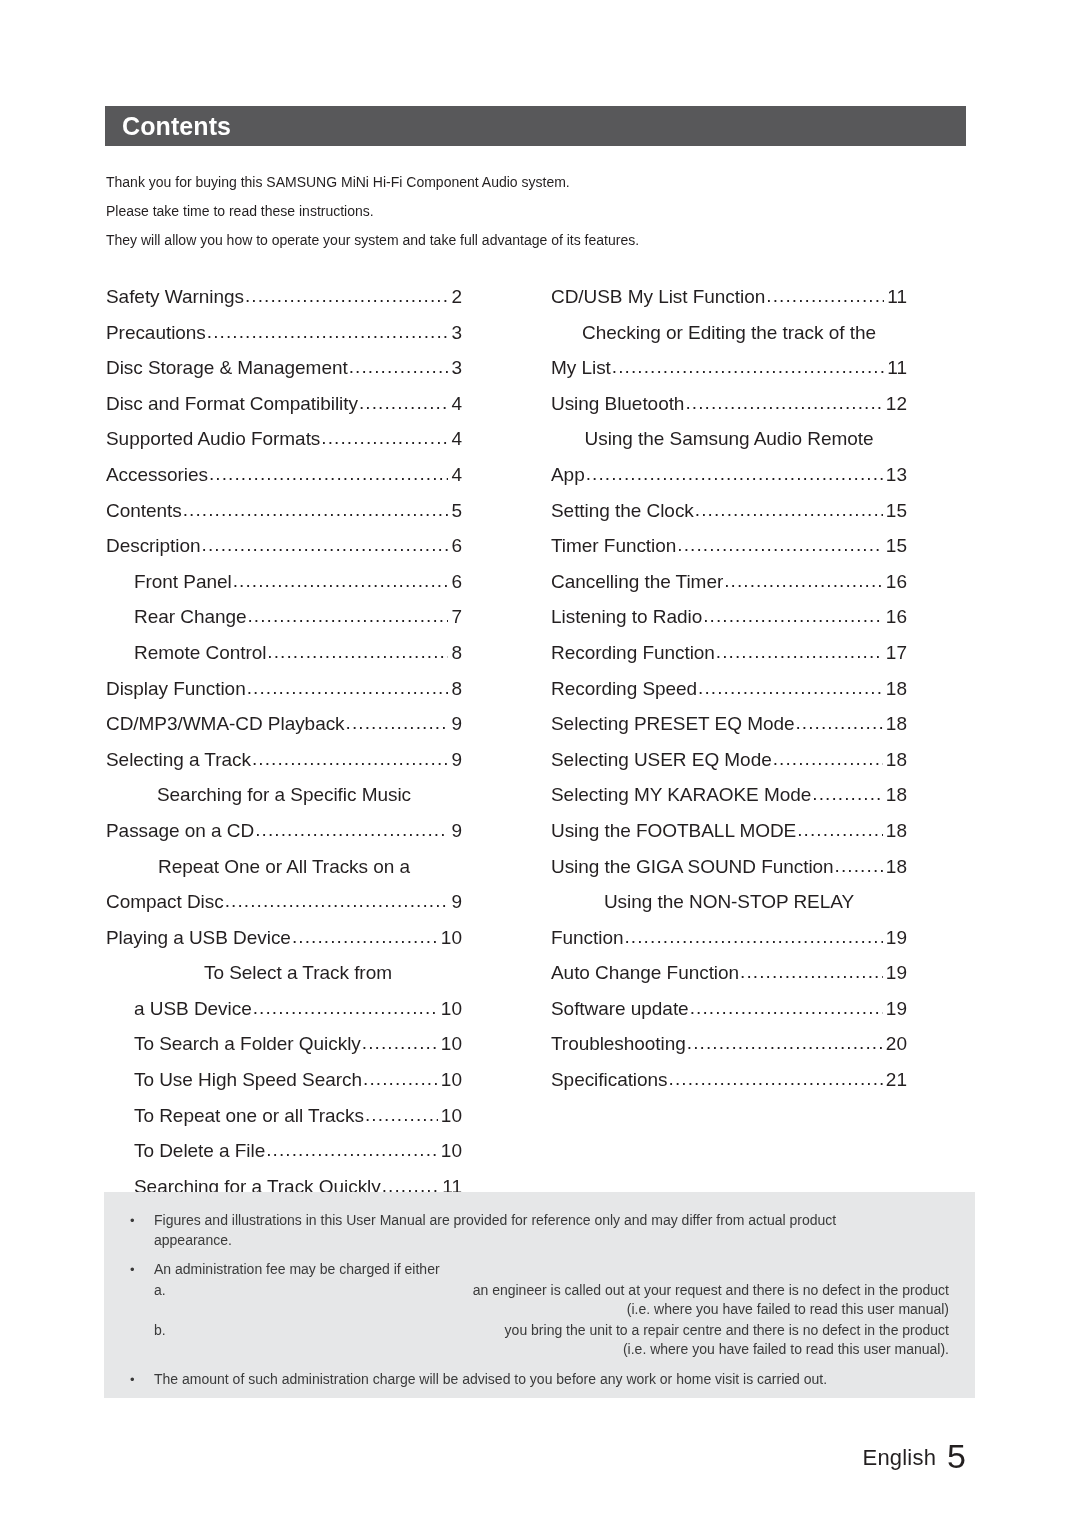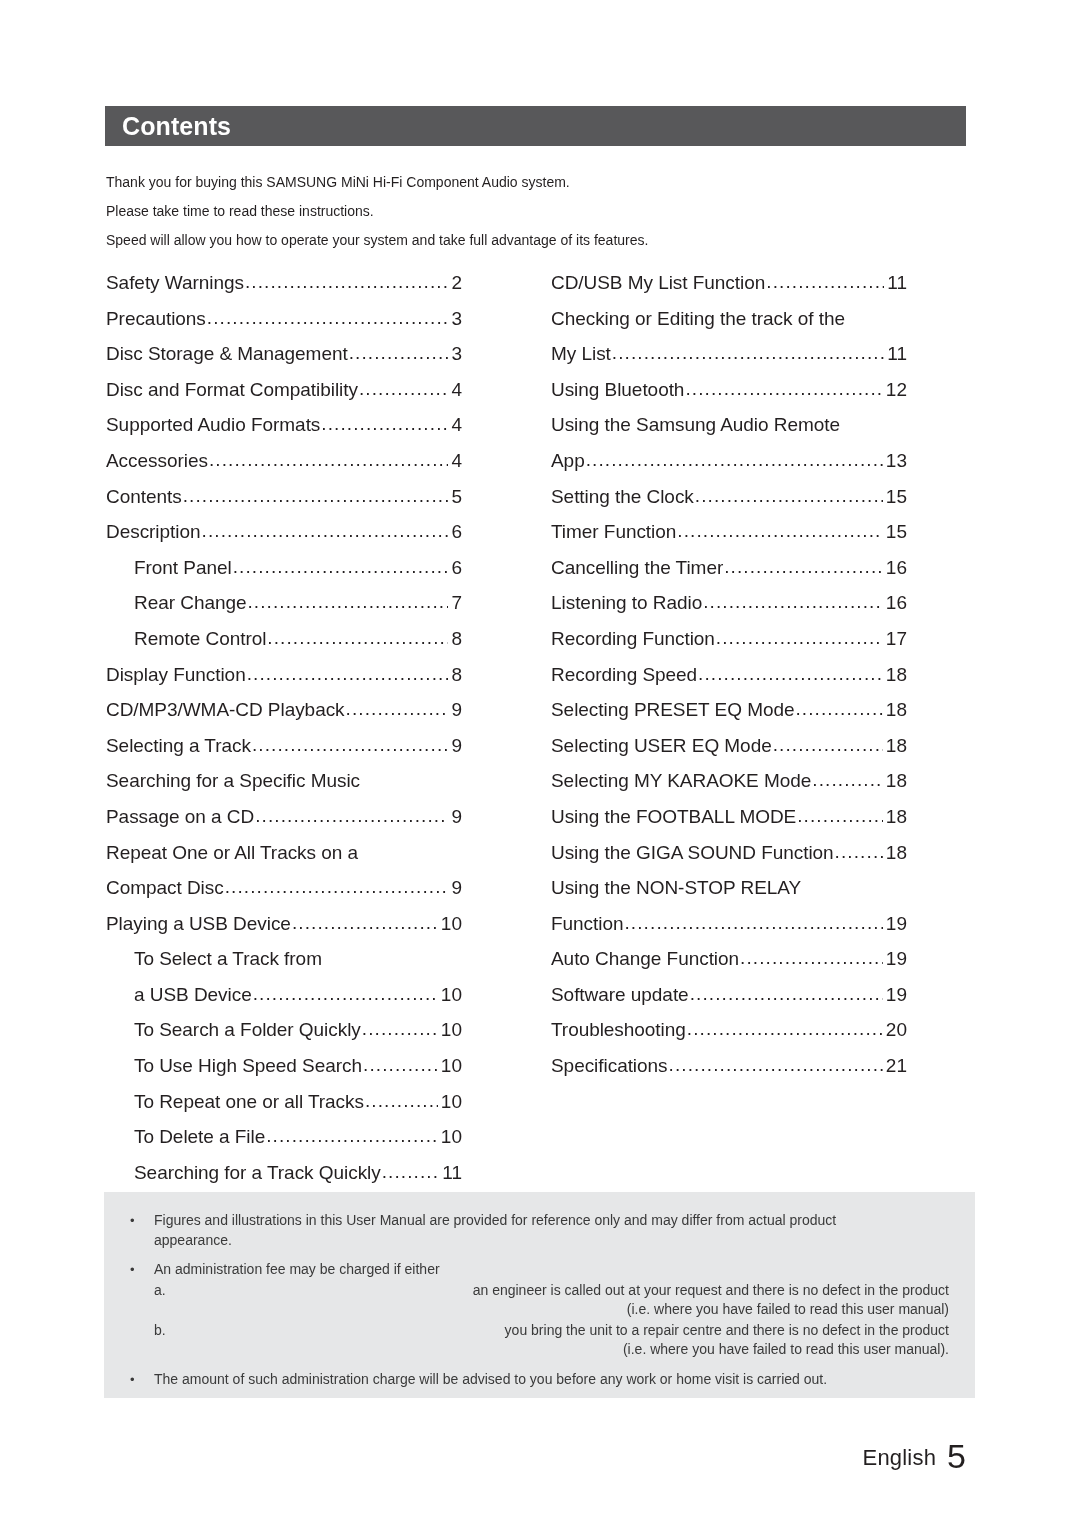--- a/index.html
+++ b/index.html
@@ -68,23 +68,24 @@
     position: relative;
     height: 35.6px;
     font-size: 19px;
     color: #231f20;
     white-space: nowrap;
   }
   .toc-row .toc-inner {
     position: absolute;
     left: 0;
     right: 0;
-    top: 4px;
+    top: 18px;
     display: flex;
     align-items: baseline;
+    justify-content: center;
   }
   .toc-row.indent .toc-inner { left: 28px; }
 
   .toc-label {
     flex: 0 0 auto;
     letter-spacing: -0.05px;
   }
   .toc-dots {
     flex: 1 1 auto;
     overflow: hidden;
@@ -175,21 +176,21 @@
 </head>
 <body>
 
 <div id="header-bar">
   <div id="header-title">Contents</div>
 </div>
 
 <div id="intro">
     <div class="intro-line">Thank you for buying this SAMSUNG MiNi Hi-Fi Component Audio system.</div>
     <div class="intro-line">Please take time to read these instructions.</div>
-    <div class="intro-line">Speed will allow you how to operate your system and take full advantage of its features.</div>
+    <div class="intro-line">They will allow you how to operate your system and take full advantage of its features.</div>
   </div>
 
 <div id="toc">
   <div class="toc-col" id="toc-col-left">
       <div class="toc-row">
         <div class="toc-inner">
           <span class="toc-label">Safety Warnings</span>
           <span class="toc-dots"></span>
           <span class="toc-page">2</span>
         </div>

